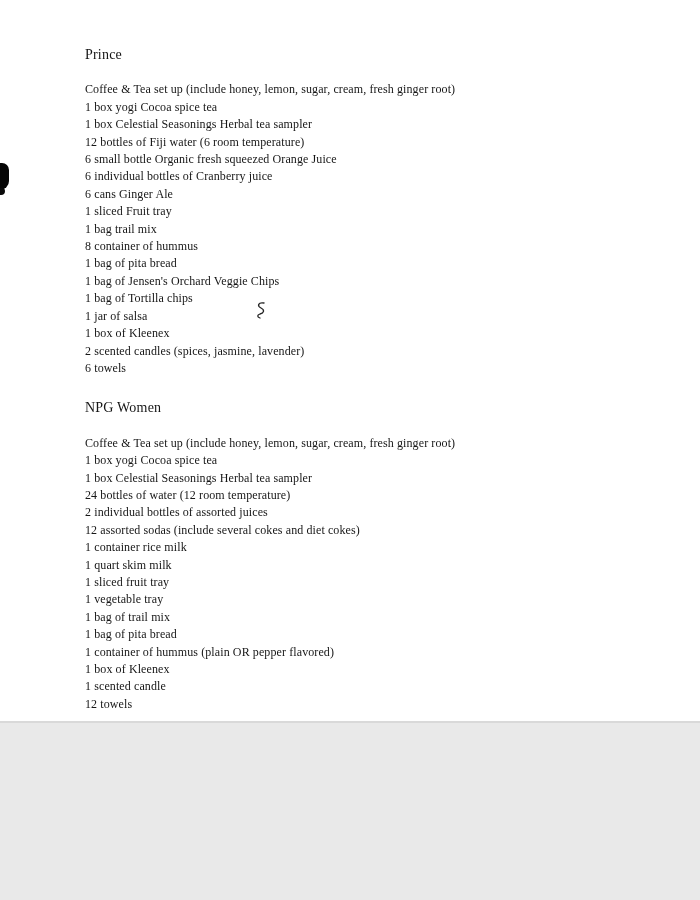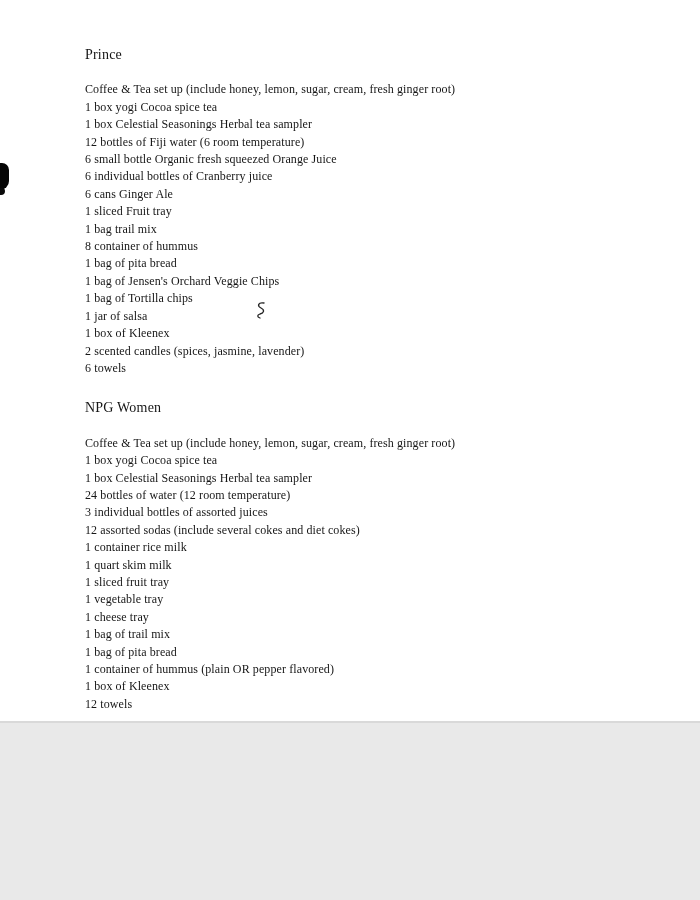--- a/index.html
+++ b/index.html
@@ -105,31 +105,31 @@
       </div>
     </section>
 
     <section class="section-2">
       <div class="section-title">NPG Women</div>
       <div>
         <div class="doc-line">Coffee &amp; Tea set up (include honey, lemon, sugar, cream, fresh ginger root)</div>
         <div class="doc-line">1 box yogi Cocoa spice tea</div>
         <div class="doc-line">1 box Celestial Seasonings Herbal tea sampler</div>
         <div class="doc-line">24 bottles of water (12 room temperature)</div>
-        <div class="doc-line">3 individual bottles of assorted juices</div>
+        <div class="doc-line">2 individual bottles of assorted juices</div>
         <div class="doc-line">12 assorted sodas (include several cokes and diet cokes)</div>
         <div class="doc-line">1 container rice milk</div>
         <div class="doc-line">1 quart skim milk</div>
         <div class="doc-line">1 sliced fruit tray</div>
         <div class="doc-line">1 vegetable tray</div>
-        <div class="doc-line">1 cheese tray</div>
         <div class="doc-line">1 bag of trail mix</div>
         <div class="doc-line">1 bag of pita bread</div>
         <div class="doc-line">1 container of hummus (plain OR pepper flavored)</div>
         <div class="doc-line">1 box of Kleenex</div>
+        <div class="doc-line">1 scented candle</div>
         <div class="doc-line">12 towels</div>
       </div>
     </section>
 
   </div>
 
   <div class="ink-blob"></div>
   <div class="ink-blob-tail"></div>
 
   <svg class="squiggle" viewBox="0 0 14 19">

